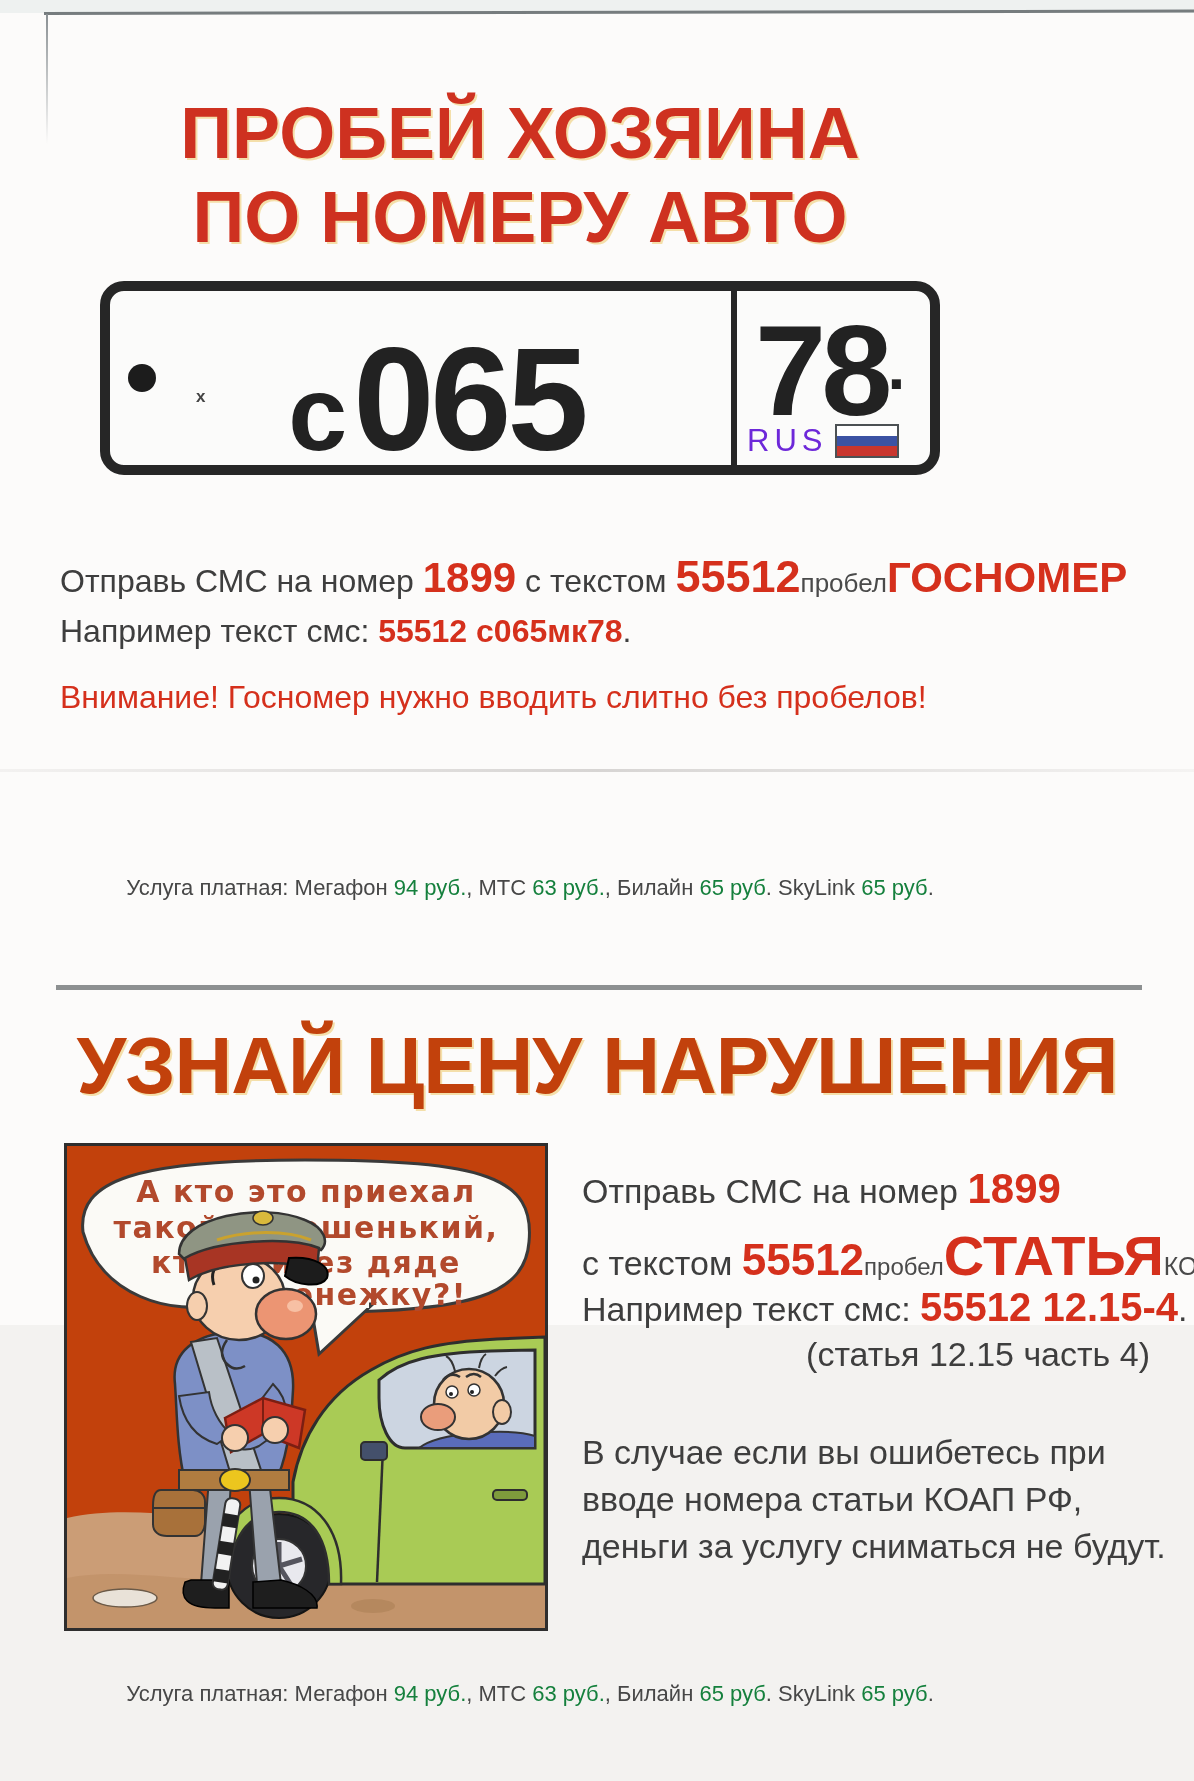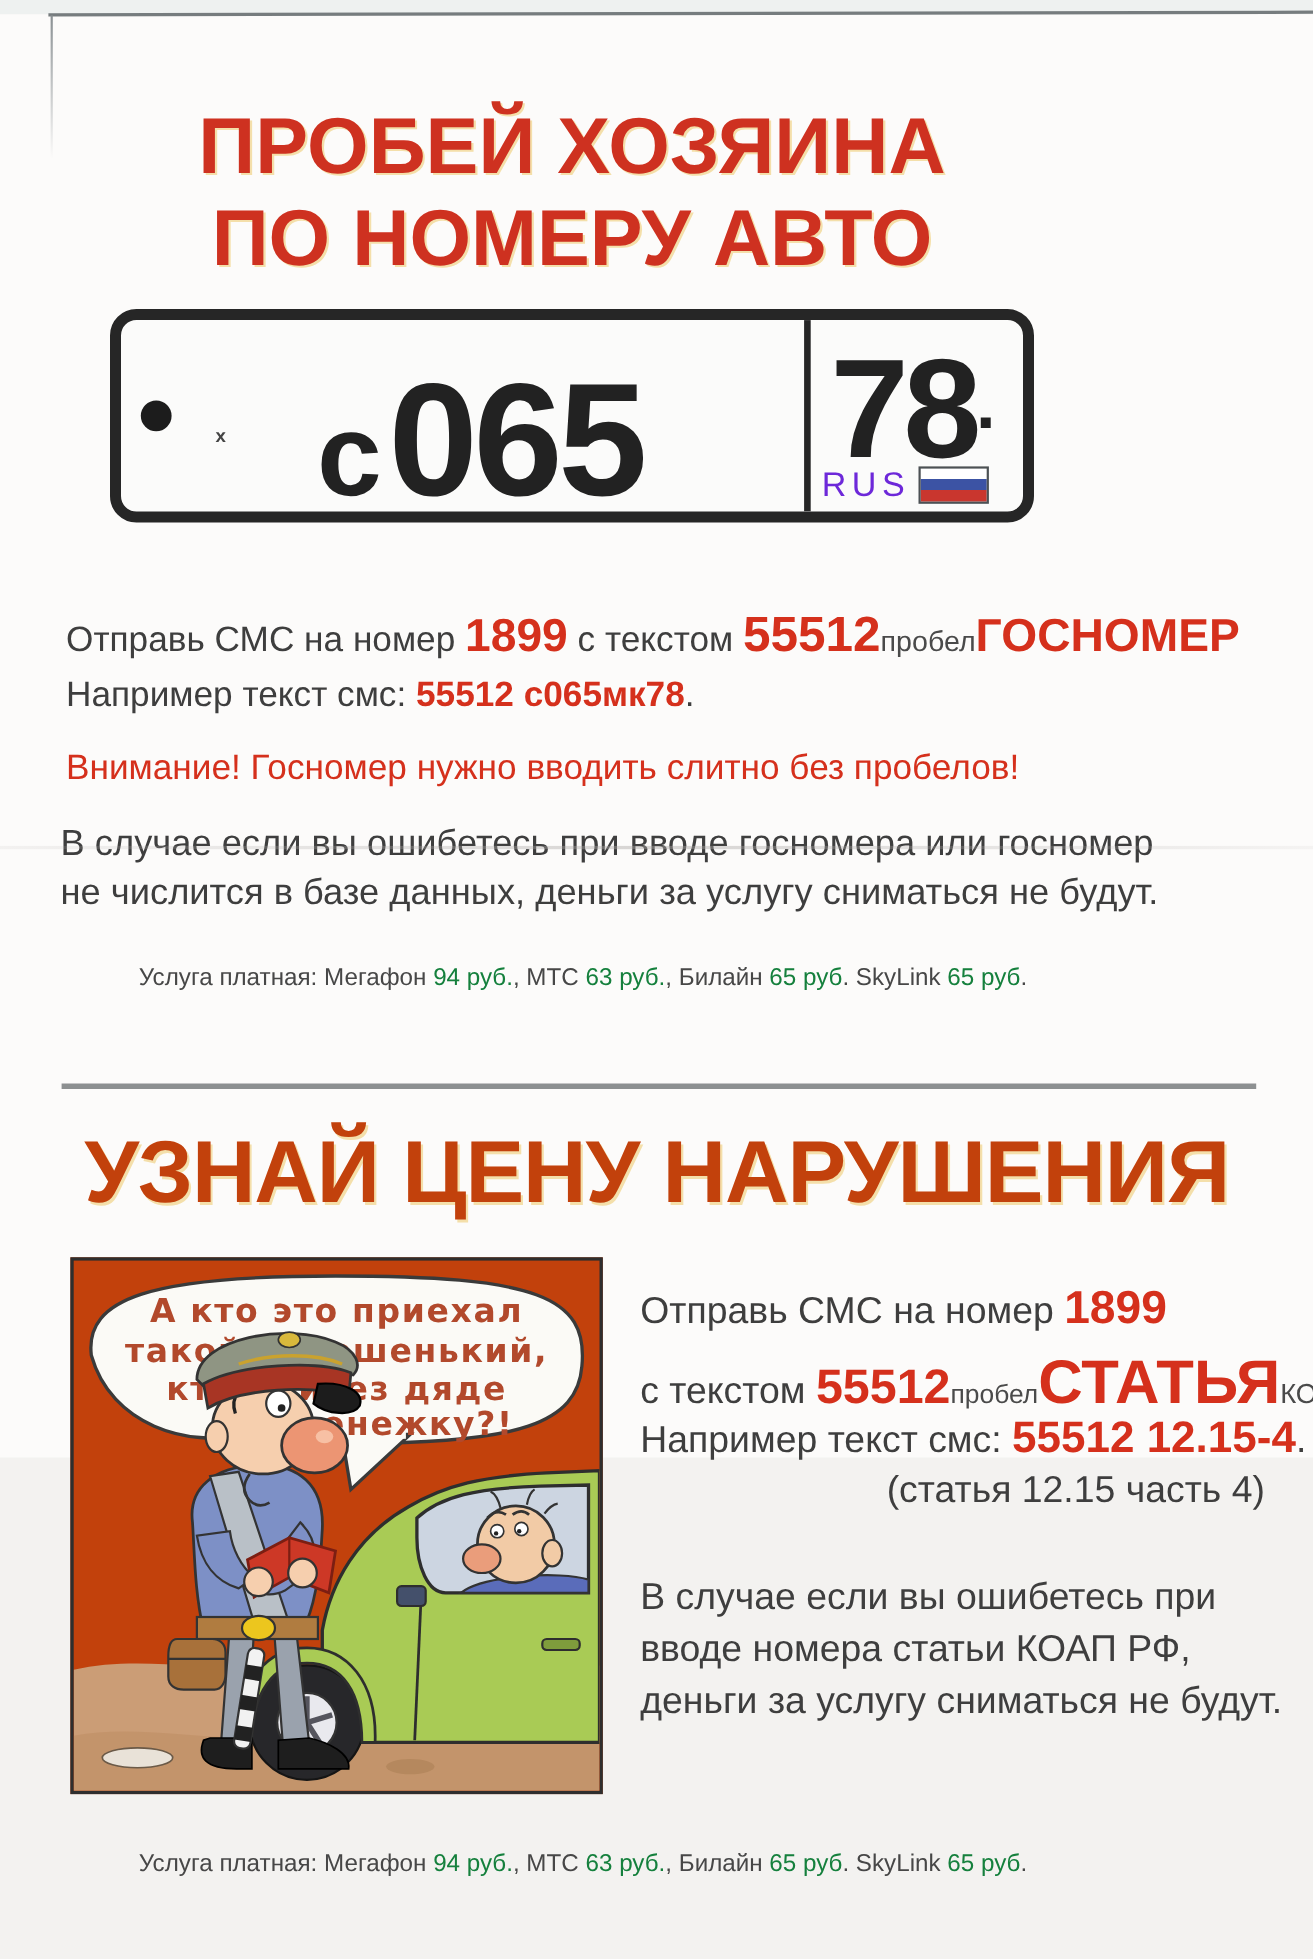--- a/index.html
+++ b/index.html
@@ -111,24 +111,20 @@
       </div>
     </div>
   </div>
 
   <div class="line s1-sms"><span>Отправь СМС на номер </span><span class="red-num">1899</span><span> с текстом </span><span class="red-code">55512</span><span class="sm-word">пробел</span><span class="red-kw">ГОСНОМЕР</span></div>
 
   <div class="line s1-ex"><span>Например текст смс: </span><span class="red-ex">55512 с065мк78</span><span>.</span></div>
 
   <div class="line warn">Внимание! Госномер нужно вводить слитно без пробелов!</div>
 
-  <div class="s1-note">
-    <div>В случае если вы ошибетесь при вводе госномера или госномер</div>
-    <div>не числится в базе данных, деньги за услугу сниматься не будут.</div>
-  </div>
 
   <div class="crease" style="top:756px;"></div>
 
   <div class="tariff tariff-1"><span>Услуга платная: </span><span>Мегафон </span><span class="price">94 руб.</span><span>, </span><span>МТС </span><span class="price">63 руб.</span><span>, </span><span>Билайн </span><span class="price">65 руб</span><span>. </span><span>SkyLink </span><span class="price">65 руб</span><span>.</span></div>
 
   <div class="divider"></div>
 
   <div class="h2">УЗНАЙ ЦЕНУ НАРУШЕНИЯ</div>
 
   <div class="cartoon">

